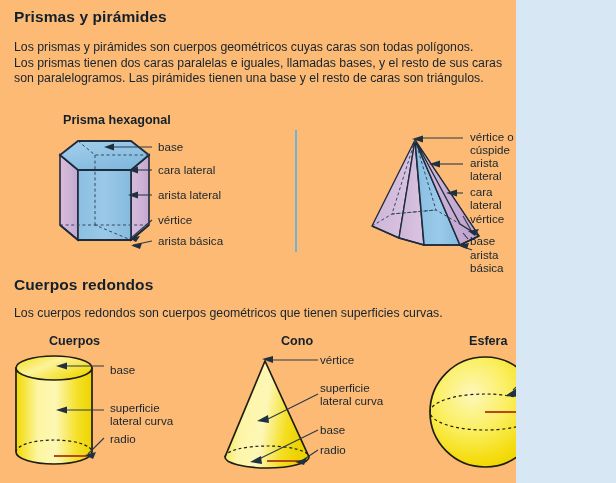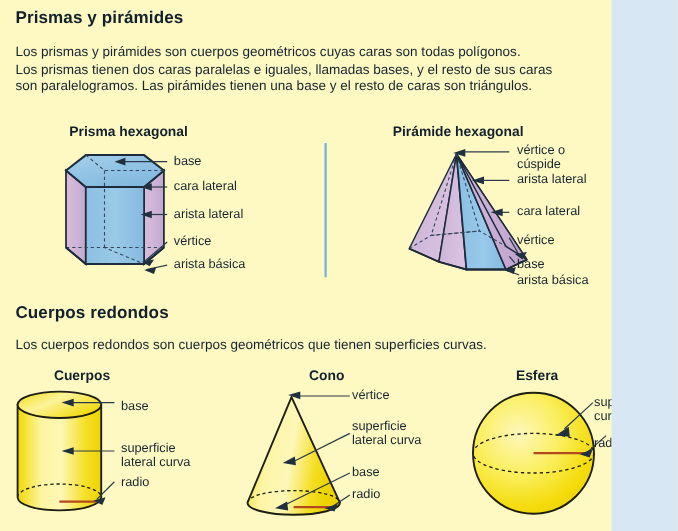--- a/index.html
+++ b/index.html
@@ -2,23 +2,23 @@
 <html><head>
 <meta charset="utf-8">
 <style>
   html, body {
     margin: 0;
     padding: 0;
     background: #d7e8f4;
   }
   #page {
     position: relative;
-    width: 556px;
+    width: 516px;
     height: 483px;
-    background: #fef9c3;
+    background: #fdba74;
     overflow: hidden;
     font-family: "Liberation Sans", sans-serif;
     color: #1b2a38;
   }
   .abs { position: absolute; }
 
   .section-title {
     font-size: 15.5px;
     font-weight: bold;
     color: #12202c;
@@ -119,21 +119,20 @@
       </g>
     </svg>
   </div>
 
   <div class="abs callout" style="left:158px; top:140px;">base</div>
   <div class="abs callout" style="left:158px; top:163px;">cara lateral</div>
   <div class="abs callout" style="left:158px; top:188px;">arista lateral</div>
   <div class="abs callout" style="left:158px; top:213px;">vértice</div>
   <div class="abs callout" style="left:158px; top:234px;">arista básica</div>
 
-  <div class="abs fig-title" style="left:340px; top:113px;">Pirámide hexagonal</div>
 
   <div class="abs" style="left:320px; top:128px;">
     <svg width="296" height="132" viewBox="0 0 296 132">
       <defs>
         <linearGradient id="gPyrLeft" x1="0" y1="0" x2="1" y2="0.3">
           <stop offset="0%" stop-color="#cbb2d6"></stop>
           <stop offset="100%" stop-color="#d9c2e1"></stop>
         </linearGradient>
         <linearGradient id="gPyrRight" x1="0" y1="0" x2="1" y2="0.3">
           <stop offset="0%" stop-color="#d5bade"></stop>

